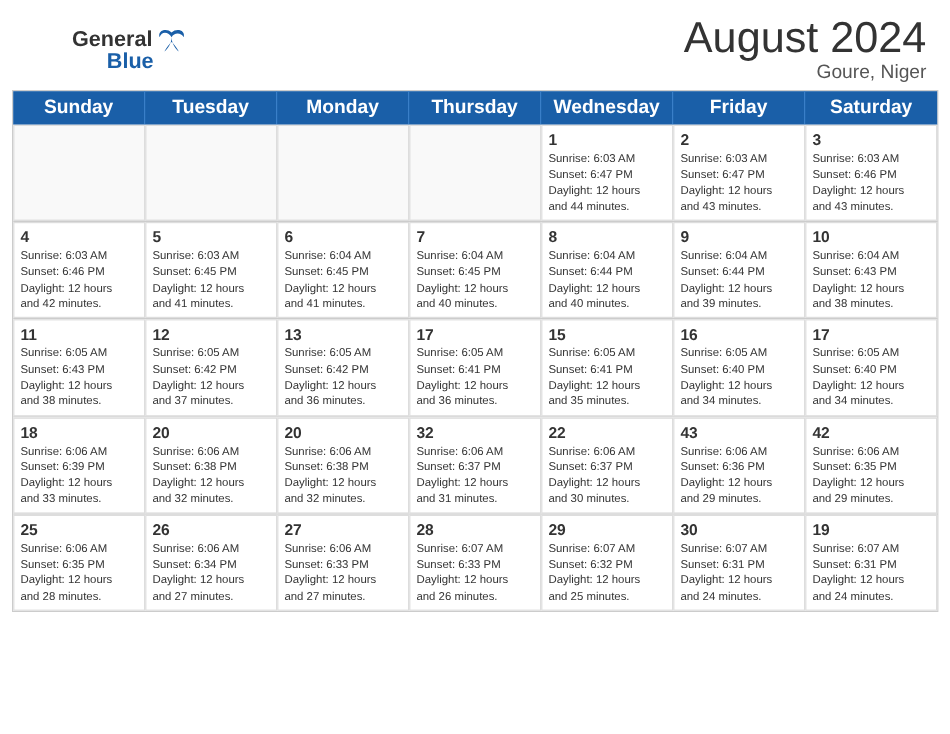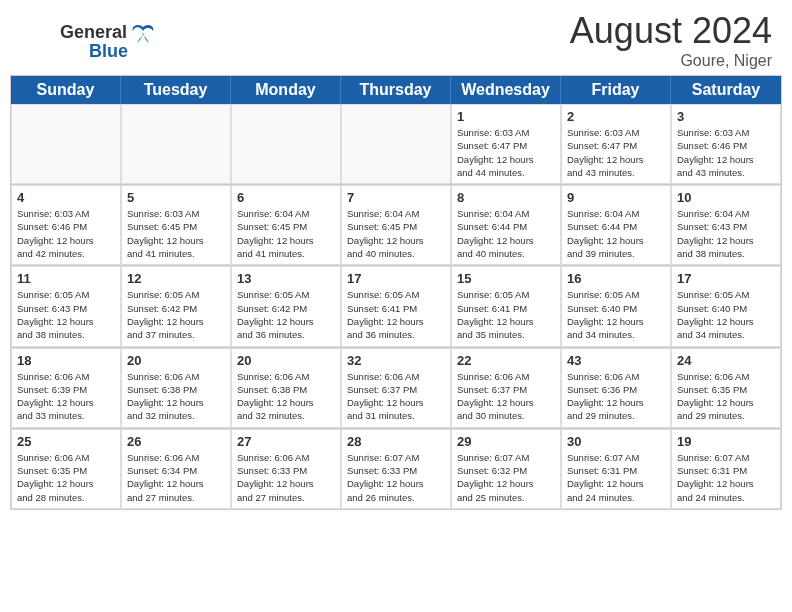--- a/index.html
+++ b/index.html
@@ -219,21 +219,21 @@
 and 30 minutes.</div>
       </div>
       <div class="cal-cell">
         <div class="day-num">43</div>
         <div class="day-info" style="white-space: pre-line;">Sunrise: 6:06 AM
 Sunset: 6:36 PM
 Daylight: 12 hours
 and 29 minutes.</div>
       </div>
       <div class="cal-cell">
-        <div class="day-num">24</div>
+        <div class="day-num">42</div>
         <div class="day-info" style="white-space: pre-line;">Sunrise: 6:06 AM
 Sunset: 6:35 PM
 Daylight: 12 hours
 and 29 minutes.</div>
       </div>
       <div style="grid-column: 1 / -1; height: 1px; background: rgb(204, 204, 204);"></div>
       <div class="cal-cell">
         <div class="day-num">25</div>
         <div class="day-info" style="white-space: pre-line;">Sunrise: 6:06 AM
 Sunset: 6:35 PM

